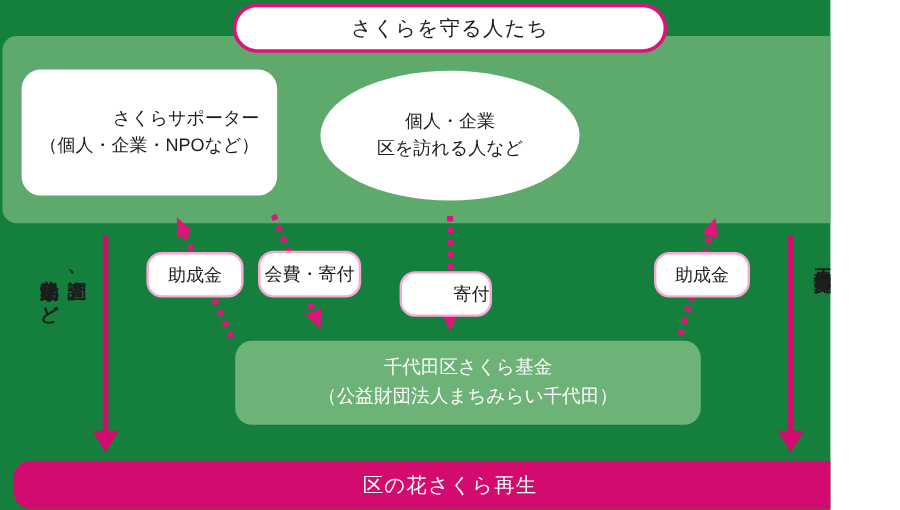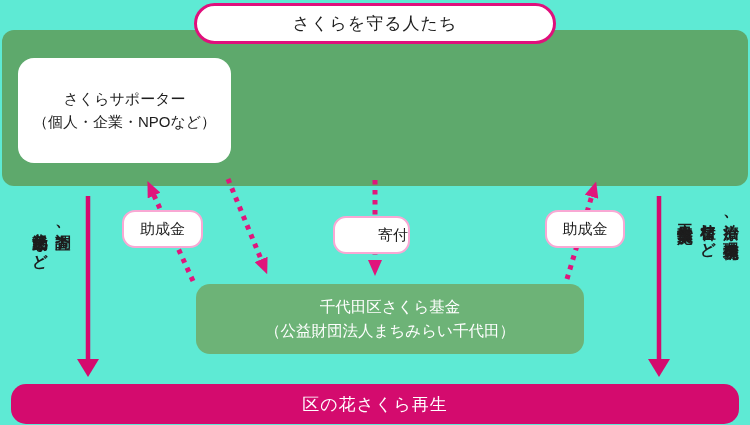--- a/index.html
+++ b/index.html
@@ -6,44 +6,44 @@
     --banner-green:#5ea96c;
     --fund-green:#6db377;
     --magenta:#d40b6e;
     --arrow-pink:#e0157c;
     --pill-border:#e0107c;
     --text-dark:#1d1d1d;
   }
   *{margin:0;padding:0;box-sizing:border-box;}
   html,body{background:#ffffff;}
   body{font-family:"Liberation Sans","DejaVu Sans",sans-serif;color:var(--text-dark);}
-  .canvas{position:relative;width:750px;height:425px;background:#5eead4;overflow:hidden;}
+  .canvas{position:relative;width:692px;height:425px;background:#15803d;overflow:hidden;}
   .pre{white-space:pre-line;}
 
   .banner{position:absolute;left:2px;top:30px;width:746px;height:156px;
     background:var(--banner-green);border-radius:12px;z-index:1;}
 
   .pill{position:absolute;left:194px;top:3px;width:362px;height:41px;
     background:#ffffff;border:3px solid var(--pill-border);border-radius:22px;
     display:flex;align-items:center;justify-content:center;z-index:5;}
   .pill span{font-size:17px;font-weight:500;letter-spacing:1px;}
 
   .actor{position:absolute;background:#ffffff;display:flex;align-items:center;
     justify-content:center;text-align:center;z-index:2;font-size:15px;line-height:1.5;}
-  .actor-left{left:18px;top:58px;width:213px;height:105px;border-radius:16px;}
+  .actor-left{left:18px;top:58px;width:213px;height:105px;border-radius:16px;text-align:right;}
   .actor-mid{left:267px;top:59px;width:216px;height:108px;border-radius:50%;}
   .actor-right{left:512px;top:58px;width:215px;height:105px;border-radius:16px;}
 
   .arrows{position:absolute;left:0;top:0;width:750px;height:425px;z-index:3;pointer-events:none;}
 
   .flow-label{position:absolute;background:#ffffff;border:2px solid #f9a8d4;border-radius:13px;
     display:flex;align-items:center;justify-content:center;font-size:15px;z-index:4;}
   .fl-1{left:122px;top:210px;width:81px;height:38px;}
   .fl-2{left:215px;top:209px;width:86px;height:39px;}
-  .fl-3{left:333px;top:216px;width:77px;height:38px;padding-left:43px;}
+  .fl-3{left:333px;top:226px;width:77px;height:38px;padding-left:43px;}
   .fl-4{left:545px;top:210px;width:80px;height:38px;}
 
   .fund{position:absolute;left:196px;top:284px;width:388px;height:70px;
     background:var(--fund-green);border-radius:14px;color:#ffffff;
     display:flex;align-items:center;justify-content:center;text-align:center;
     font-size:15.5px;line-height:1.55;z-index:2;}
 
   .side-note{position:absolute;writing-mode:vertical-rl;text-orientation:upright;
     font-size:15.5px;font-weight:600;line-height:23px;letter-spacing:1px;z-index:2;}
   .note-left{left:29px;top:221px;}
@@ -62,20 +62,24 @@
   <div class="banner"></div>
 
   <div class="pill">
     <span>さくらを守る人たち</span>
   </div>
 
   <div class="actor actor-left">
     <div class="pre">さくらサポーター
 （個人・企業・NPOなど）</div>
   </div>
+  <div class="actor actor-mid">
+    <div class="pre">個人・企業
+区を訪れる人など</div>
+  </div>
 
   <svg class="arrows" viewBox="0 0 750 425" xmlns="http://www.w3.org/2000/svg">
     <defs>
       <marker id="ah" markerUnits="userSpaceOnUse" markerWidth="16" markerHeight="14" viewBox="0 0 16 14" refX="5" refY="7" orient="auto">
         <path d="M0,0 L16,7 L0,14 Z" fill="#e0157c"></path>
       </marker>
     </defs>
 
     <path d="M193,281 L152,191" stroke="#e0157c" stroke-width="5" fill="none" stroke-dasharray="4.5 5.5" marker-end="url(#ah)"></path>
     <path d="M228,179 L263,264" stroke="#e0157c" stroke-width="5" fill="none" stroke-dasharray="4.5 5.5" marker-end="url(#ah)"></path>
@@ -83,20 +87,23 @@
     <path d="M567,279 L593,192" stroke="#e0157c" stroke-width="5" fill="none" stroke-dasharray="4.5 5.5" marker-end="url(#ah)"></path>
 
     <path d="M88,196 L88,361" stroke="#d40b6e" stroke-width="4.5" fill="none"></path>
     <polygon points="77,359 99,359 88,377" fill="#d40b6e"></polygon>
     <path d="M659,196 L659,361" stroke="#d40b6e" stroke-width="4.5" fill="none"></path>
     <polygon points="648,359 670,359 659,377" fill="#d40b6e"></polygon>
   </svg>
 
   <div class="flow-label fl-1">
     <span>助成金</span>
+  </div>
+  <div class="flow-label fl-2">
+    <span>会費・寄付</span>
   </div>
   <div class="flow-label fl-3">
     <span>寄付</span>
   </div>
   <div class="flow-label fl-4">
     <span>助成金</span>
   </div>
 
   <div class="fund">
     <div class="pre">千代田区さくら基金

